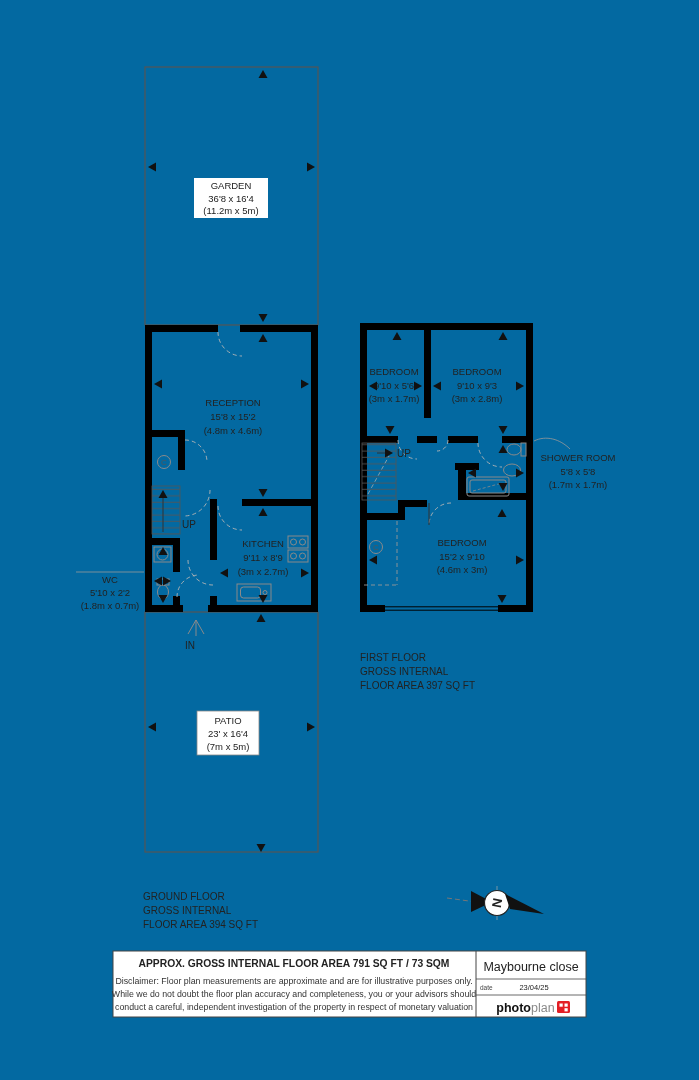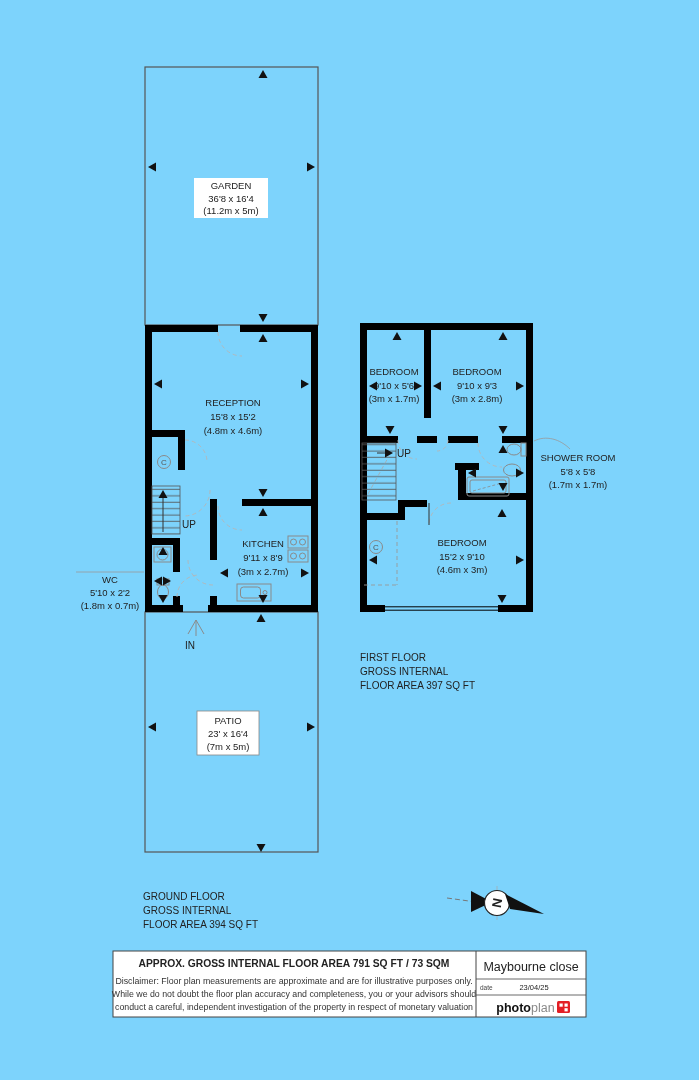--- a/index.html
+++ b/index.html
@@ -1,16 +1,16 @@
 <!DOCTYPE html>
 <html><head>
 <meta charset="utf-8">
 <style>
   html,body{margin:0;padding:0;background:#ffffff;}
-  .page{position:relative;width:699px;height:1080px;background:#7dd3fc;overflow:hidden;}
+  .page{position:relative;width:699px;height:1080px;background:#0369a1;overflow:hidden;}
   svg{display:block;}
   text{font-family:"Liberation Sans", sans-serif;fill:#222222;}
   .room{font-size:9.5px;text-anchor:middle;}
   .cap{font-size:10px;text-anchor:start;}
   .updn{font-size:10px;}
   .cletter{font-size:8px;text-anchor:middle;fill:#555;}
   .ftitle{font-size:10.3px;font-weight:bold;text-anchor:middle;}
   .fdisc{font-size:8.8px;text-anchor:middle;fill:#333;}
   .fname{font-size:12.5px;text-anchor:middle;}
   .fdatelbl{font-size:6.5px;fill:#444;}

